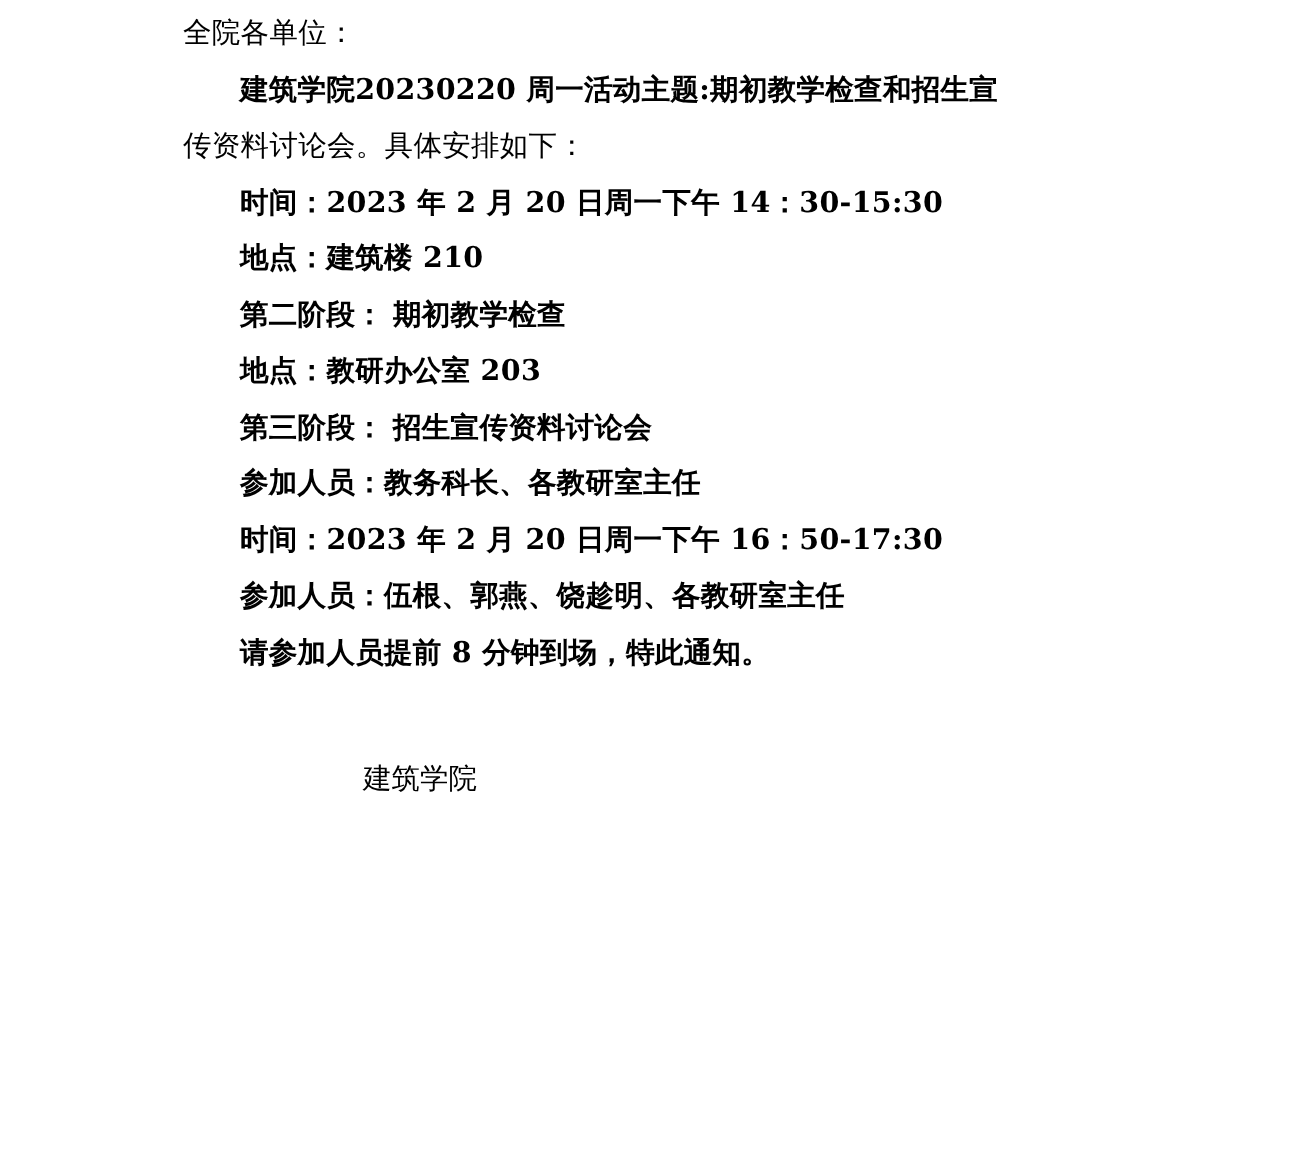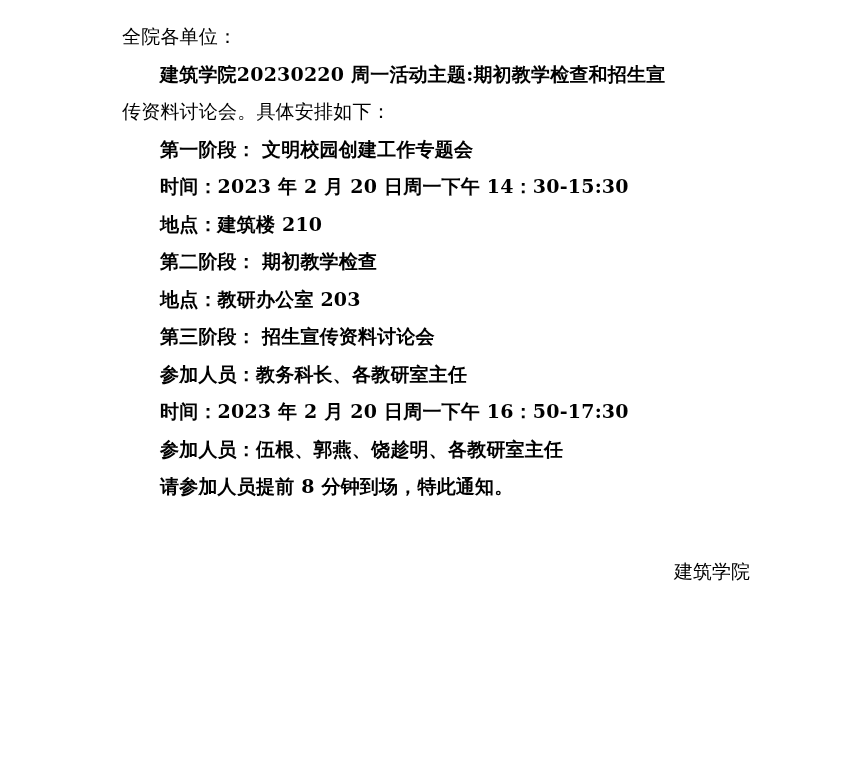--- a/index.html
+++ b/index.html
@@ -12,42 +12,42 @@
     background: #ffffff;
     font-family: "DejaVu Serif", "Liberation Serif", serif;
     color: #000000;
     overflow: hidden;
   }
   .page {
     position: relative;
     width: 862px;
     height: 771px;
     box-sizing: border-box;
-    padding: 18px 112px 0 122px;
+    padding: 4px 112px 0 122px;
   }
   .line {
     font-size: 19px;
     line-height: 37.5px;
     letter-spacing: 0.2px;
     white-space: nowrap;
   }
   .indent {
     padding-left: 38px;
     font-weight: bold;
   }
   .bold {
     font-weight: bold;
   }
   .bold .gap {
     display: inline-block;
     width: 6px;
   }
   .signature {
     margin-top: 45px;
-    text-align: right;
+    text-align: left;
     padding-left: 120px;
   }
   .sig-line {
     font-size: 19px;
     line-height: 40px;
     white-space: nowrap;
   }
   .sig-date {
     padding-left: 10px;
   }
@@ -55,21 +55,20 @@
 </head>
 <body>
 
 <div class="page">
 
   <div class="line">全院各单位：</div>
 
   <div class="line indent">建筑学院20230220 周一活动主题:期初教学检查和招生宣</div>
   <div class="line">传资料讨论会。具体安排如下：</div>
 
-  <div class="line indent bold"><span>第一阶段：</span><span class="gap"></span><span>文明校园创建工作专题会</span></div>
   <div class="line indent">时间：2023 年 2 月 20 日周一下午 14：30-15:30</div>
   <div class="line indent">地点：建筑楼 210</div>
 
   <div class="line indent bold"><span>第二阶段：</span><span class="gap"></span><span>期初教学检查</span></div>
   <div class="line indent">地点：教研办公室 203</div>
   <div class="line indent bold"><span>第三阶段：</span><span class="gap"></span><span>招生宣传资料讨论会</span></div>
 
   <div class="line indent">参加人员：教务科长、各教研室主任</div>
   <div class="line indent">时间：2023 年 2 月 20 日周一下午 16：50-17:30</div>
   <div class="line indent">参加人员：伍根、郭燕、饶趁明、各教研室主任</div>

